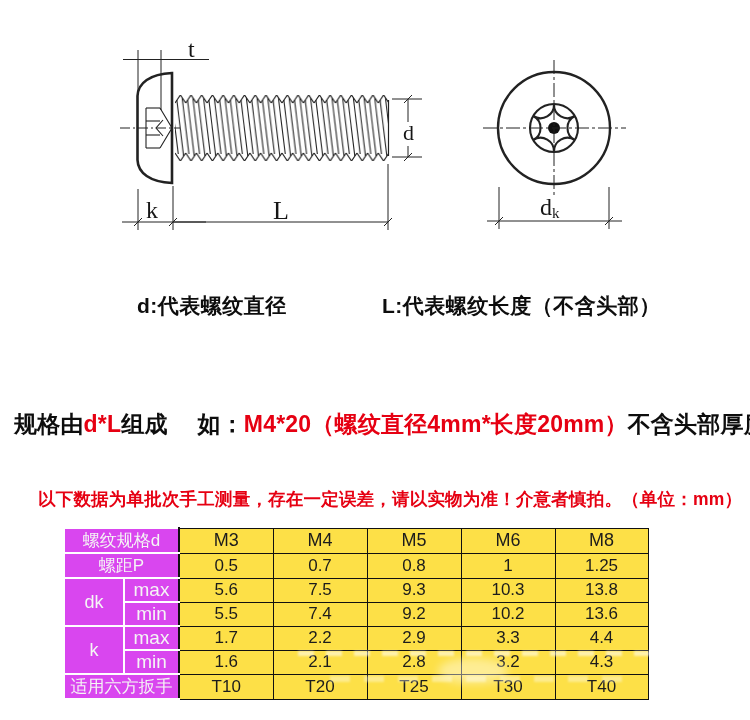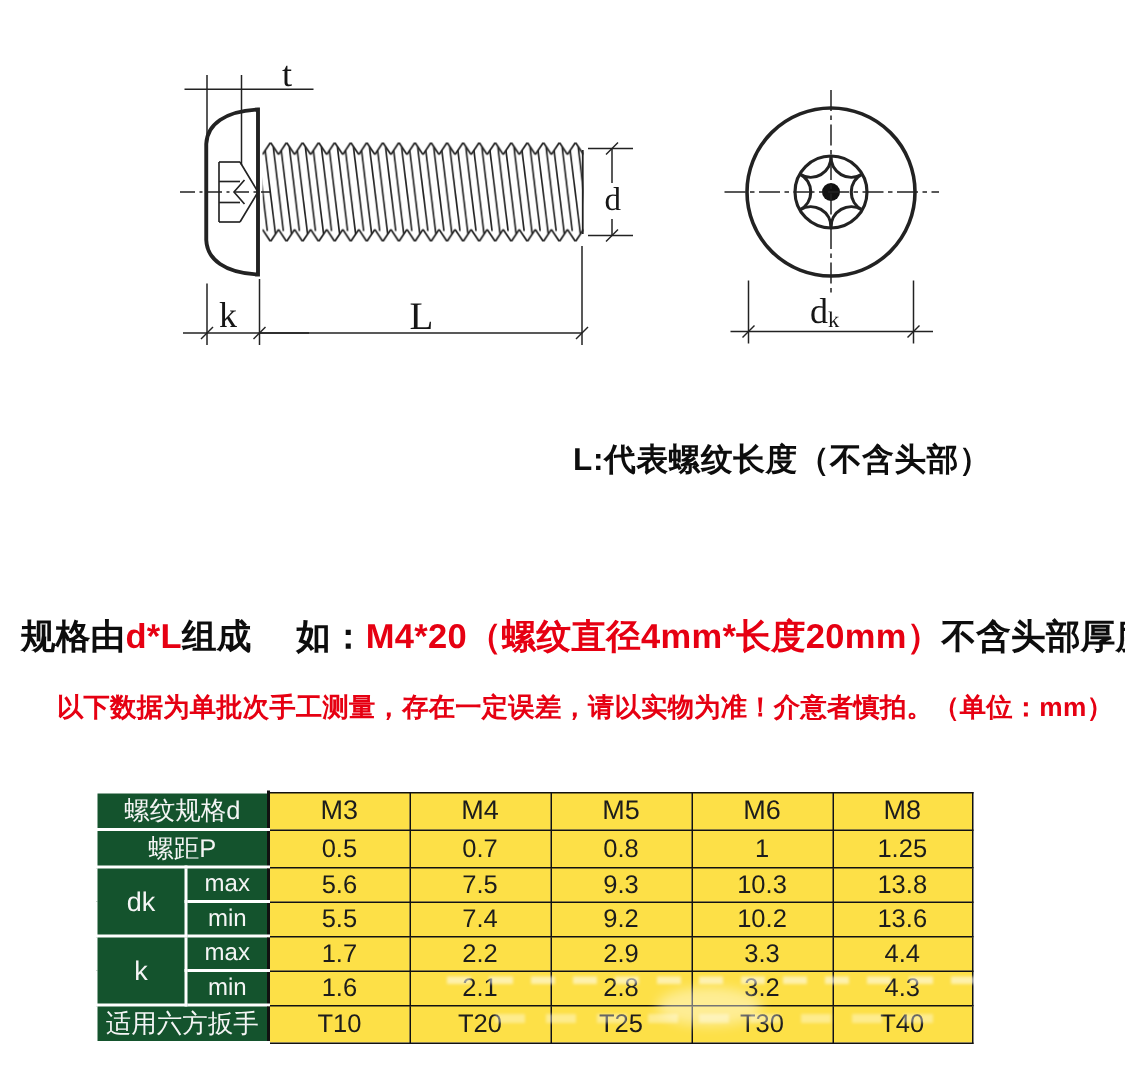--- a/index.html
+++ b/index.html
@@ -14,38 +14,38 @@
   }
   
   .spec-line{
     position:absolute;left:14px;top:409px;font-size:23px;font-weight:bold;
     white-space:nowrap;letter-spacing:0.2px;
   }
   .seg-black{color:#0d0d0d;}
   .seg-red{color:#e60012;margin-top:20px;}
   
   .disclaimer{
-    position:absolute;left:38px;top:459px;font-size:17.5px;font-weight:bold;
+    position:absolute;left:38px;top:487px;font-size:17.5px;font-weight:bold;
     color:#e60012;white-space:nowrap;letter-spacing:0.2px;
   }
   
   .spec-table{
     position:absolute;left:63px;top:527px;border-collapse:collapse;
     table-layout:fixed;font-family:"Liberation Sans",sans-serif;
   }
   .spec-table td,.spec-table th{
     padding:0;text-align:center;vertical-align:middle;height:21px;
     font-weight:normal;
   }
   .spec-table td{border:1.6px solid #111;font-size:17px;color:#1c1c1c;background:#fde047;}
   .spec-table th.dark{
-    border:2px solid #fff;background:#14532d;color:#f5f5f5;font-size:17px;
+    border:2px solid #fff;background:#d946ef;color:#f5f5f5;font-size:17px;
   }
   .spec-table th.dark.black-right{border-right:2.6px solid #111;}
-  .spec-table th.sub{font-size:16px;}
+  .spec-table th.sub{font-size:19px;}
   .spec-table th.grp{font-size:18px;}
   
   .wm{position:absolute;pointer-events:none;}
   .wm-line1{left:298px;top:651px;width:356px;height:5px;
     background:repeating-linear-gradient(90deg,rgba(255,255,255,.55) 0 16px,rgba(255,255,255,0) 16px 28px);
     filter:blur(1px);}
   .wm-line2{left:330px;top:676px;width:300px;height:6px;
     background:repeating-linear-gradient(90deg,rgba(255,255,255,.38) 0 20px,rgba(255,255,255,0) 20px 34px);
     filter:blur(1px);}
   .wm-blob{left:438px;top:658px;width:70px;height:26px;background:rgba(255,255,255,.42);
@@ -132,20 +132,21 @@
         <line x1="499" y1="187" x2="499" y2="229"></line>
         <line x1="609" y1="187" x2="609" y2="229"></line>
         <line x1="487" y1="221" x2="622" y2="221"></line>
         <line x1="495" y1="225" x2="503" y2="217"></line>
         <line x1="605" y1="225" x2="613" y2="217"></line>
       </g>
       <text class="dim-label" x="540" y="215" font-size="24" stroke="none" fill="#161616"><tspan>d</tspan><tspan font-size="15" dy="3">k</tspan></text>
     </g>
   </svg>
 
+  <span class="legend-item" style="left:137px;top:292px">d:代表螺纹直径</span>
   <span class="legend-item" style="left:382px;top:292px">L:代表螺纹长度（不含头部）</span>
 
   <div class="spec-line">
     <span class="seg-black">规格由</span><span class="seg-red">d*L</span><span class="seg-black">组成　 如：</span><span class="seg-red">M4*20（螺纹直径4mm*长度20mm）</span><span class="seg-black">不含头部厚度</span>
   </div>
 
   <div class="disclaimer">以下数据为单批次手工测量，存在一定误差，请以实物为准！介意者慎拍。（单位：mm）</div>
 
   <table class="spec-table">
     <colgroup>

